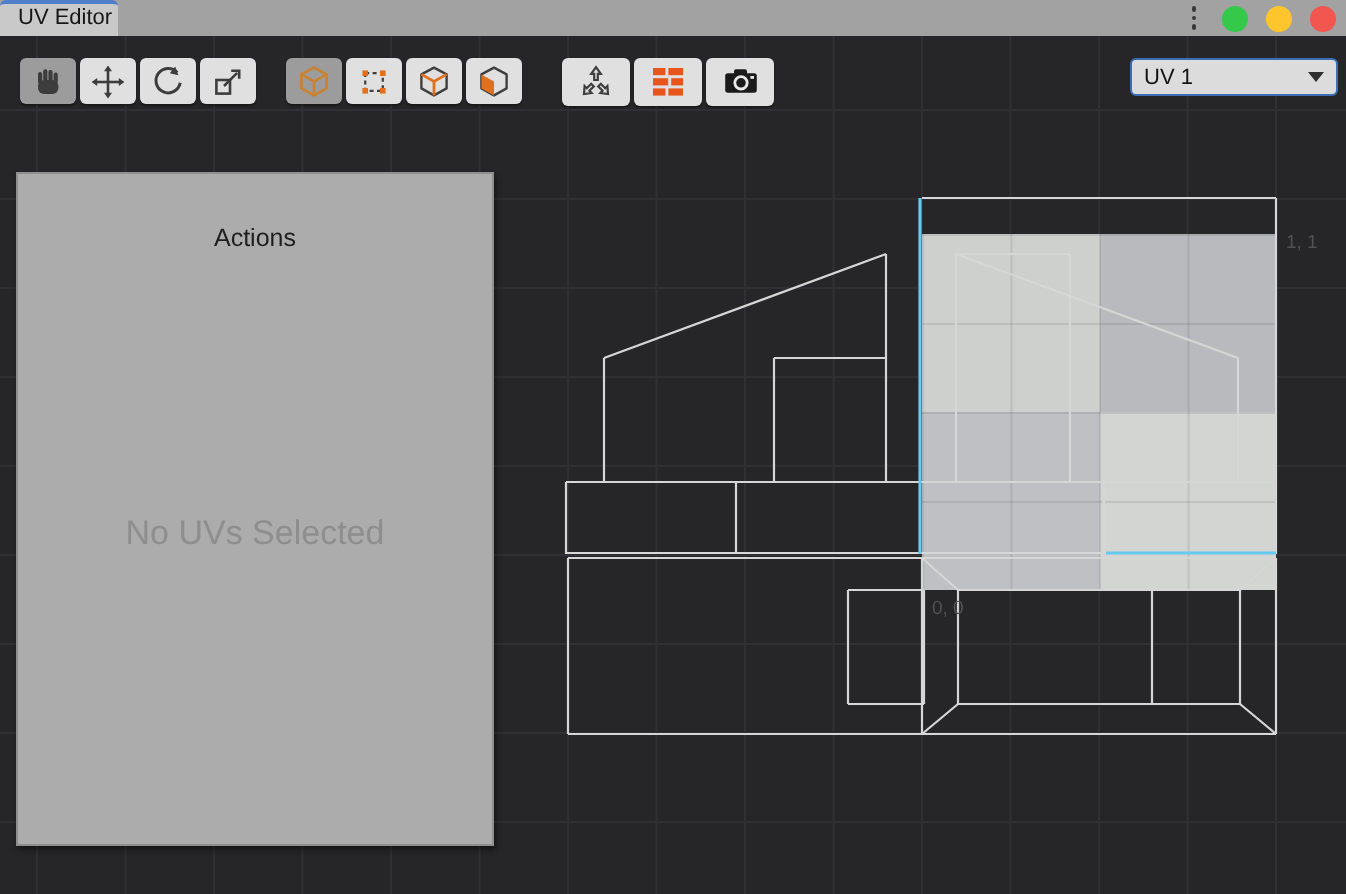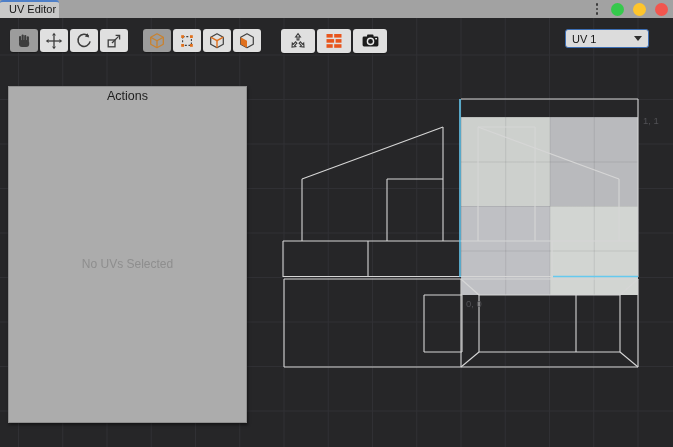--- a/index.html
+++ b/index.html
@@ -39,32 +39,32 @@
   .toolbar{position:absolute;top:29px;left:10px;display:flex;align-items:flex-start;}
   .tgroup{display:flex;gap:2px;}
   .tbtn{width:28px;height:23px;border:none;border-radius:3px;background:var(--button-bg,#e0e0e0);
         display:flex;align-items:center;justify-content:center;padding:0;cursor:pointer;
         box-shadow:0 1px 1px rgba(0,0,0,0.35);}
   .tbtn.selected{background:var(--button-selected-bg,#9c9c9c);}
   .tgroup.wide .tbtn{width:34px;height:24px;}
   .sp15{width:15px;} .sp20{width:20px;}
 
   
-  .dropdown{position:absolute;top:29px;left:565px;width:84px;height:19px;box-sizing:border-box;
+  .dropdown{position:absolute;top:29px;left:565px;width:104px;height:19px;box-sizing:border-box;
             background:#dcdcdc;border:1.5px solid var(--dropdown-border,#3c6eb4);border-radius:3px;
             font-size:11px;color:#141414;display:flex;align-items:center;padding:0 6px;cursor:pointer;}
   .dropdown .lbl{flex:1;}
   .caret{width:0;height:0;border-left:4px solid transparent;border-right:4px solid transparent;
          border-top:5px solid #2e2e2e;}
 
   
   .panel{position:absolute;left:8px;top:86px;width:239px;height:337px;background:var(--panel-bg,#acacac);
          border:1px solid #8f8f8f;box-sizing:border-box;box-shadow:1px 2px 3px rgba(0,0,0,0.45);}
-  .panel-title{margin-top:2px;text-align:center;font-size:12.5px;color:#1e1e1e;}
-  .panel-empty{position:absolute;top:170px;left:0;right:0;text-align:center;font-size:12px;
+  .panel-title{margin-top:25px;text-align:center;font-size:12.5px;color:#1e1e1e;}
+  .panel-empty{position:absolute;top:170px;left:0;right:0;text-align:center;font-size:17px;
                color:var(--muted-text,#8e8e8e);}
 </style>
 </head>
 <body>
 
 <div class="window">
 
   <div class="viewport">
 
     <div class="texsquare">

